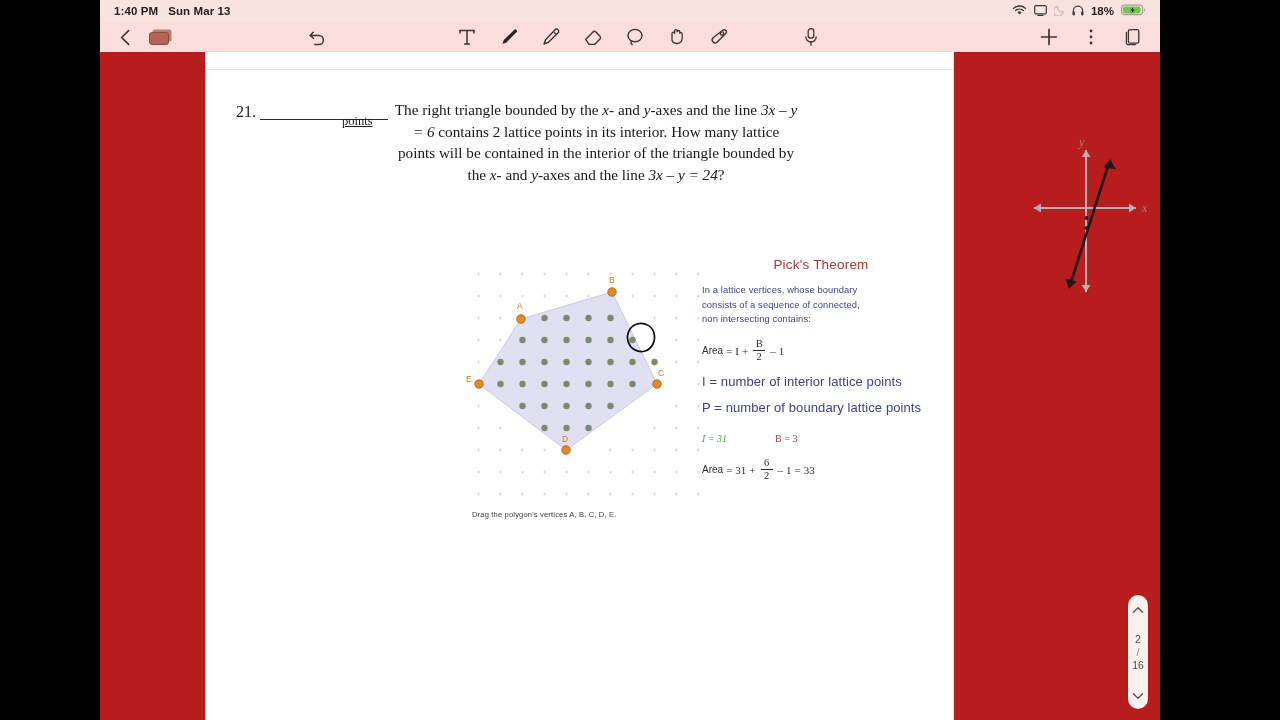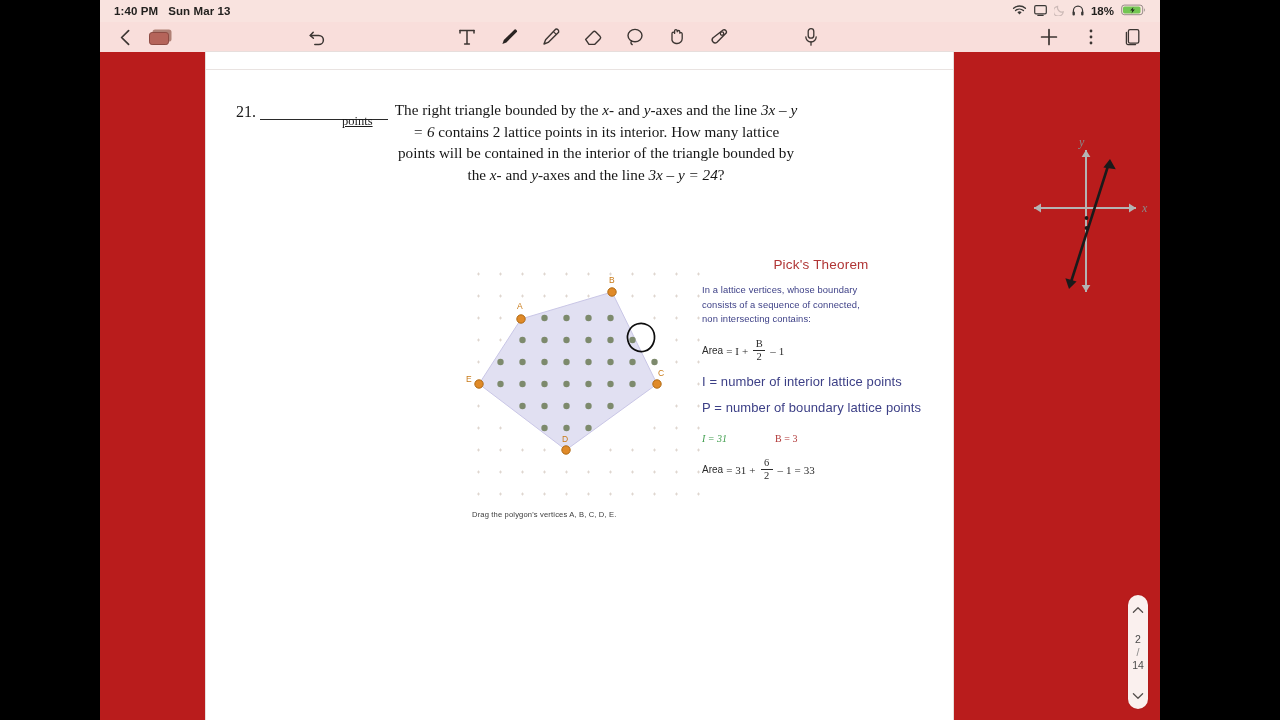--- a/index.html
+++ b/index.html
@@ -531,21 +531,21 @@
 
     <div id="pagenav">
       <span>
         <svg width="12" height="8" viewBox="0 0 12 8">
               <path d="M1.4 6.2 L6 1.8 L10.6 6.2" stroke="#55504e" stroke-width="1.3" fill="none" stroke-linecap="round" stroke-linejoin="round"></path>
             </svg>
       </span>
       <span class="num">
         <span>2</span><br>
         <span class="sl">/</span><br>
-        <span>14</span>
+        <span>16</span>
       </span>
       <span>
         <svg width="12" height="8" viewBox="0 0 12 8">
               <path d="M1.4 1.8 L6 6.2 L10.6 1.8" stroke="#55504e" stroke-width="1.3" fill="none" stroke-linecap="round" stroke-linejoin="round"></path>
             </svg>
       </span>
     </div>
 
   </div>
 

